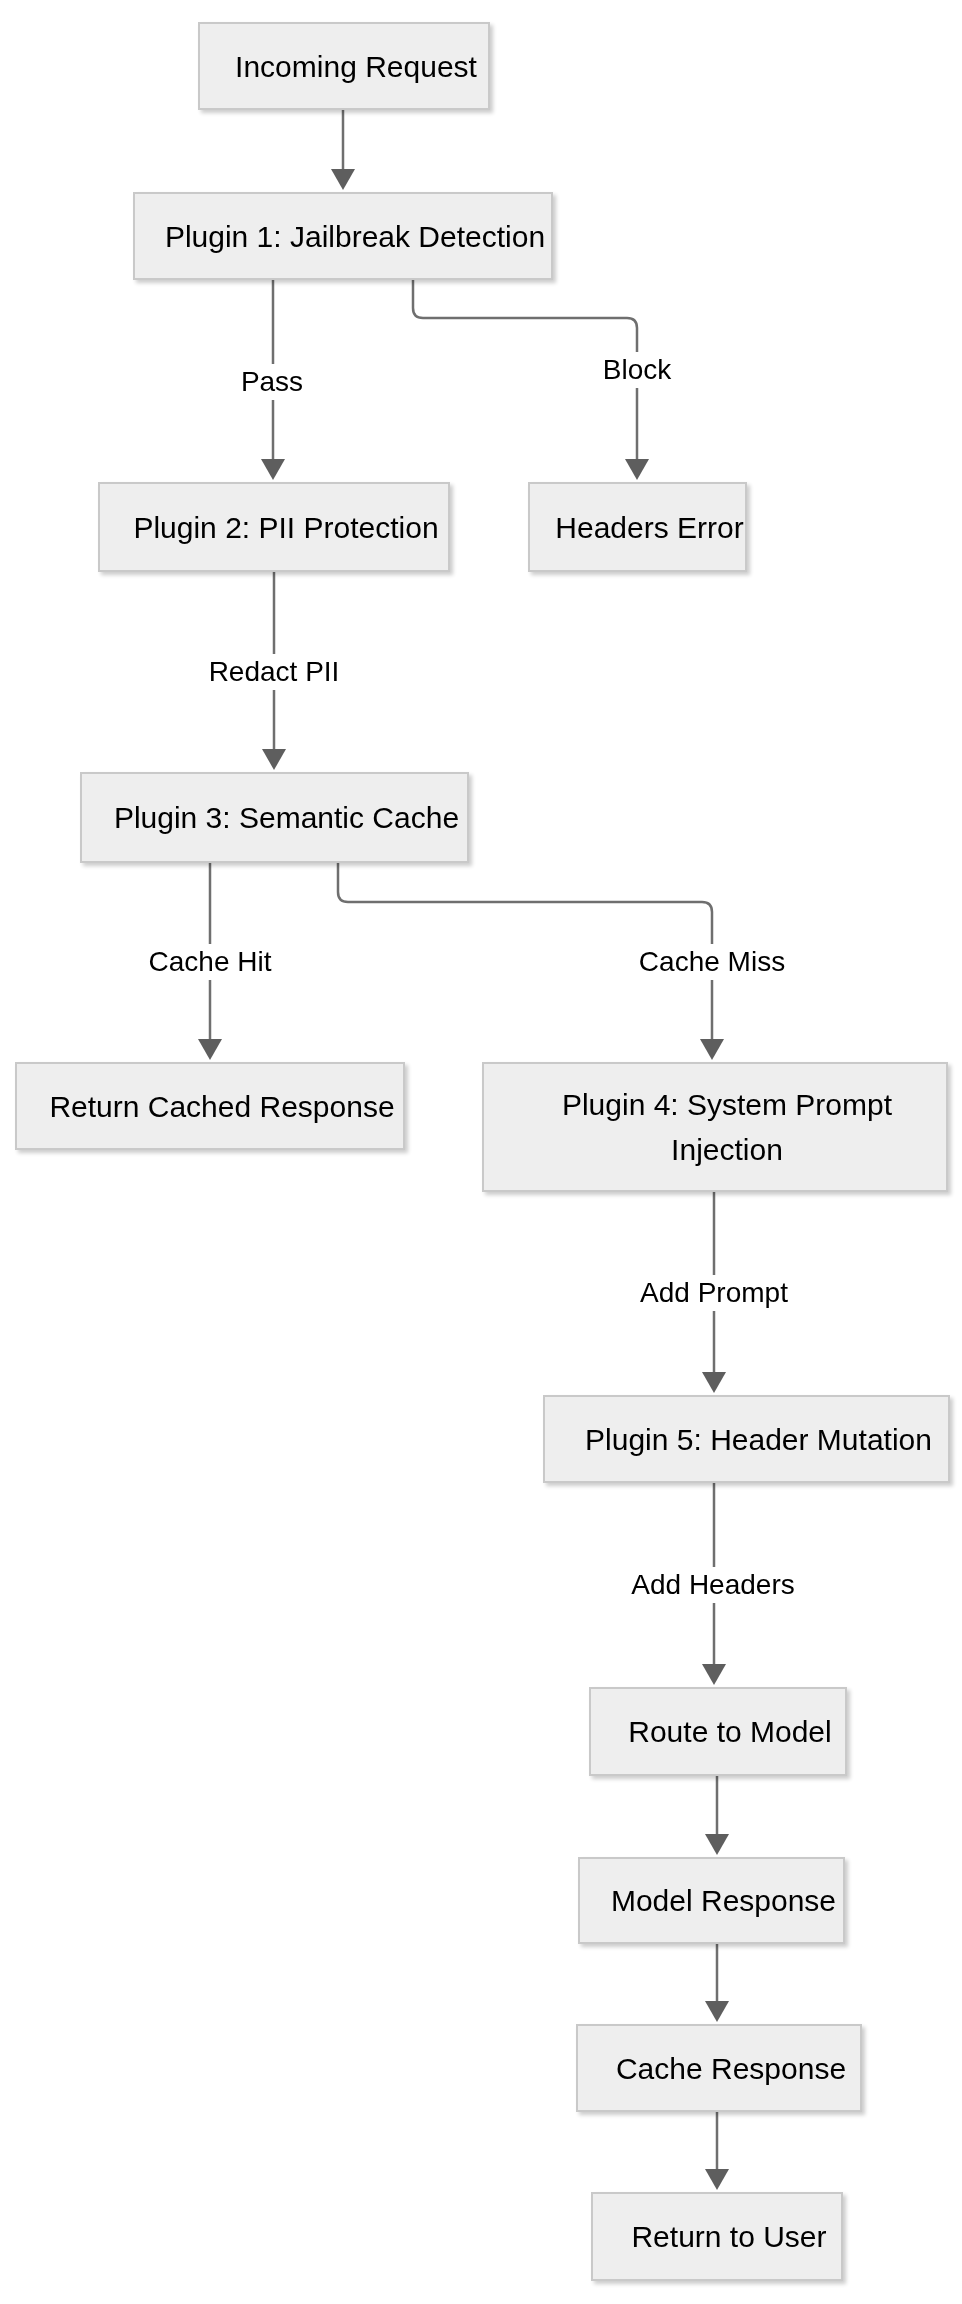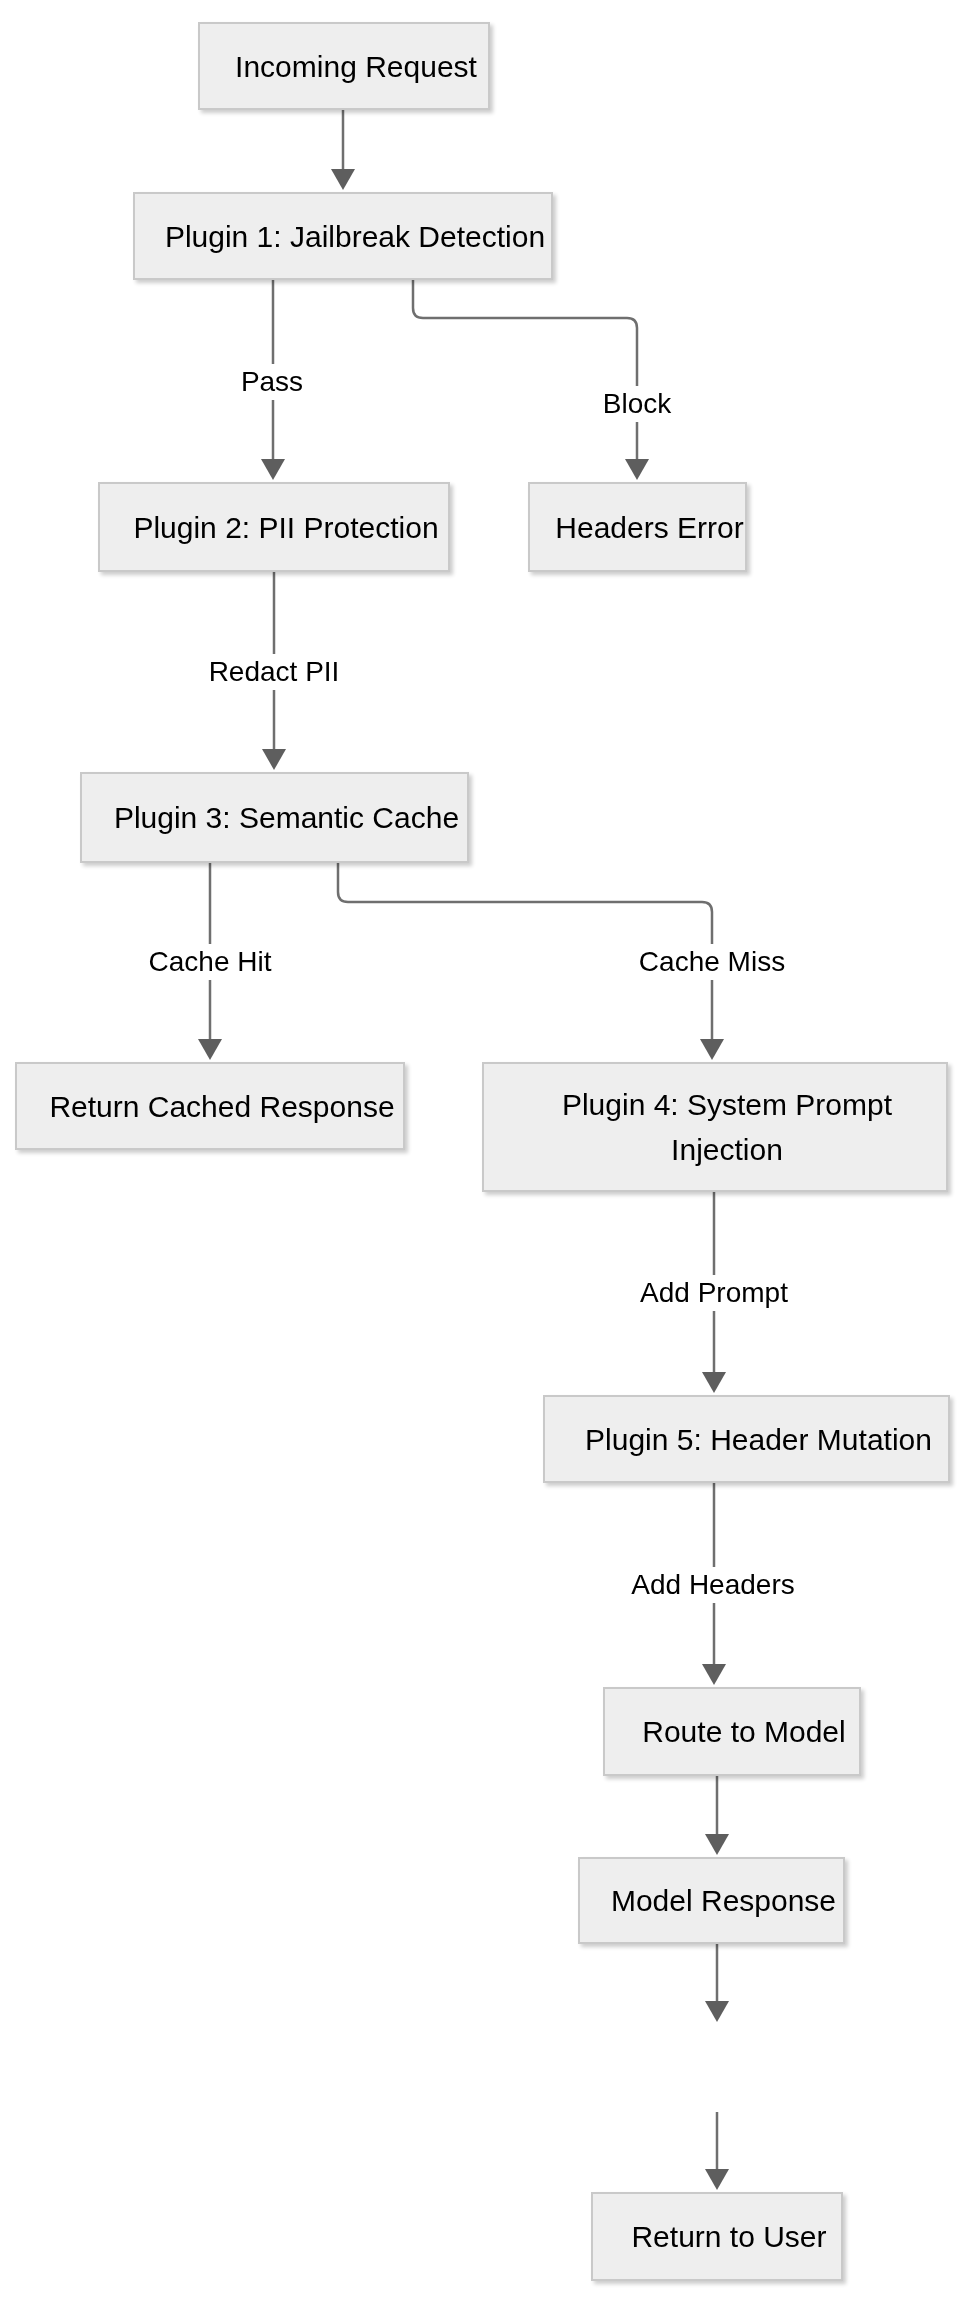--- a/index.html
+++ b/index.html
@@ -55,27 +55,27 @@
   }
   
   .n-incoming   { left:198px; top:22px;   width:292px; height:88px; }
   .n-plugin1    { left:133px; top:192px;  width:420px; height:88px; }
   .n-plugin2    { left:98px;  top:482px;  width:352px; height:90px; }
   .n-returnerr  { left:528px; top:482px;  width:219px; height:90px; }
   .n-plugin3    { left:80px;  top:772px;  width:389px; height:91px; }
   .n-cachedresp { left:15px;  top:1062px; width:390px; height:88px; }
   .n-plugin4    { left:482px; top:1062px; width:466px; height:130px; }
   .n-plugin5    { left:543px; top:1395px; width:407px; height:88px; }
-  .n-route      { left:589px; top:1687px; width:258px; height:89px;margin-left:14px; }
+  .n-route      { left:589px; top:1687px; width:258px; height:89px; }
   .n-modelresp  { left:578px; top:1857px; width:267px; height:87px; }
   .n-cacheresp  { left:576px; top:2024px; width:286px; height:88px; }
   .n-returnuser { left:591px; top:2192px; width:252px; height:89px; }
   
   .l-pass       { left:272px; top:382px; }
-  .l-block      { left:637px; top:404px; }
+  .l-block      { left:637px; top:370px; }
   .l-redact     { left:274px; top:672px; }
   .l-cachehit   { left:210px; top:962px; }
   .l-cachemiss  { left:712px; top:962px; }
   .l-addprompt  { left:714px; top:1293px; }
   .l-addheaders { left:713px; top:1585px; }
 </style>
 </head>
 <body>
 
 <div id="canvas">
@@ -120,20 +120,21 @@
   <div class="node n-plugin1">Plugin 1: Jailbreak Detection</div>
   <div class="node n-plugin2">Plugin 2: PII Protection</div>
   <div class="node n-returnerr">Headers Error</div>
   <div class="node n-plugin3">Plugin 3: Semantic Cache</div>
   <div class="node n-cachedresp">Return Cached Response</div>
   <div class="node n-plugin4">Plugin 4: System Prompt
 Injection</div>
   <div class="node n-plugin5">Plugin 5: Header Mutation</div>
   <div class="node n-route">Route to Model</div>
   <div class="node n-modelresp">Model Response</div>
+  <div class="node n-cacheresp">Cache Response</div>
   <div class="node n-returnuser">Return to User</div>
 
   <div class="edge-label l-pass">Pass</div>
   <div class="edge-label l-block">Block</div>
   <div class="edge-label l-redact">Redact PII</div>
   <div class="edge-label l-cachehit">Cache Hit</div>
   <div class="edge-label l-cachemiss">Cache Miss</div>
   <div class="edge-label l-addprompt">Add Prompt</div>
   <div class="edge-label l-addheaders">Add Headers</div>
 

